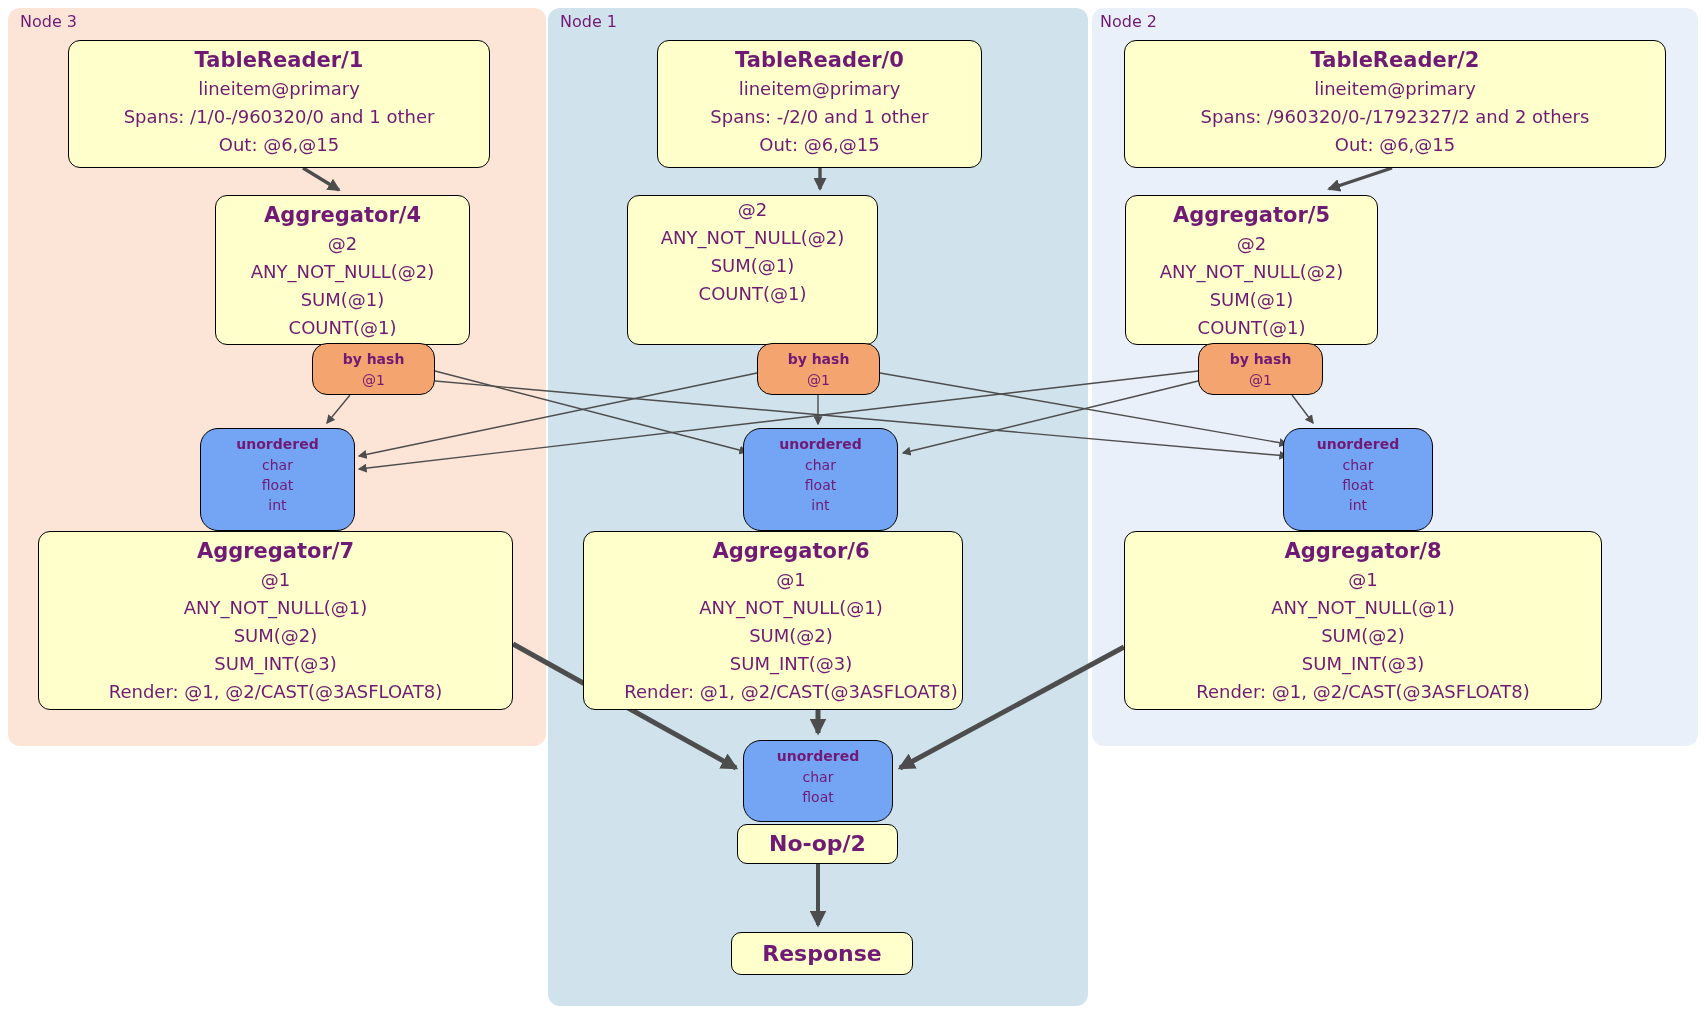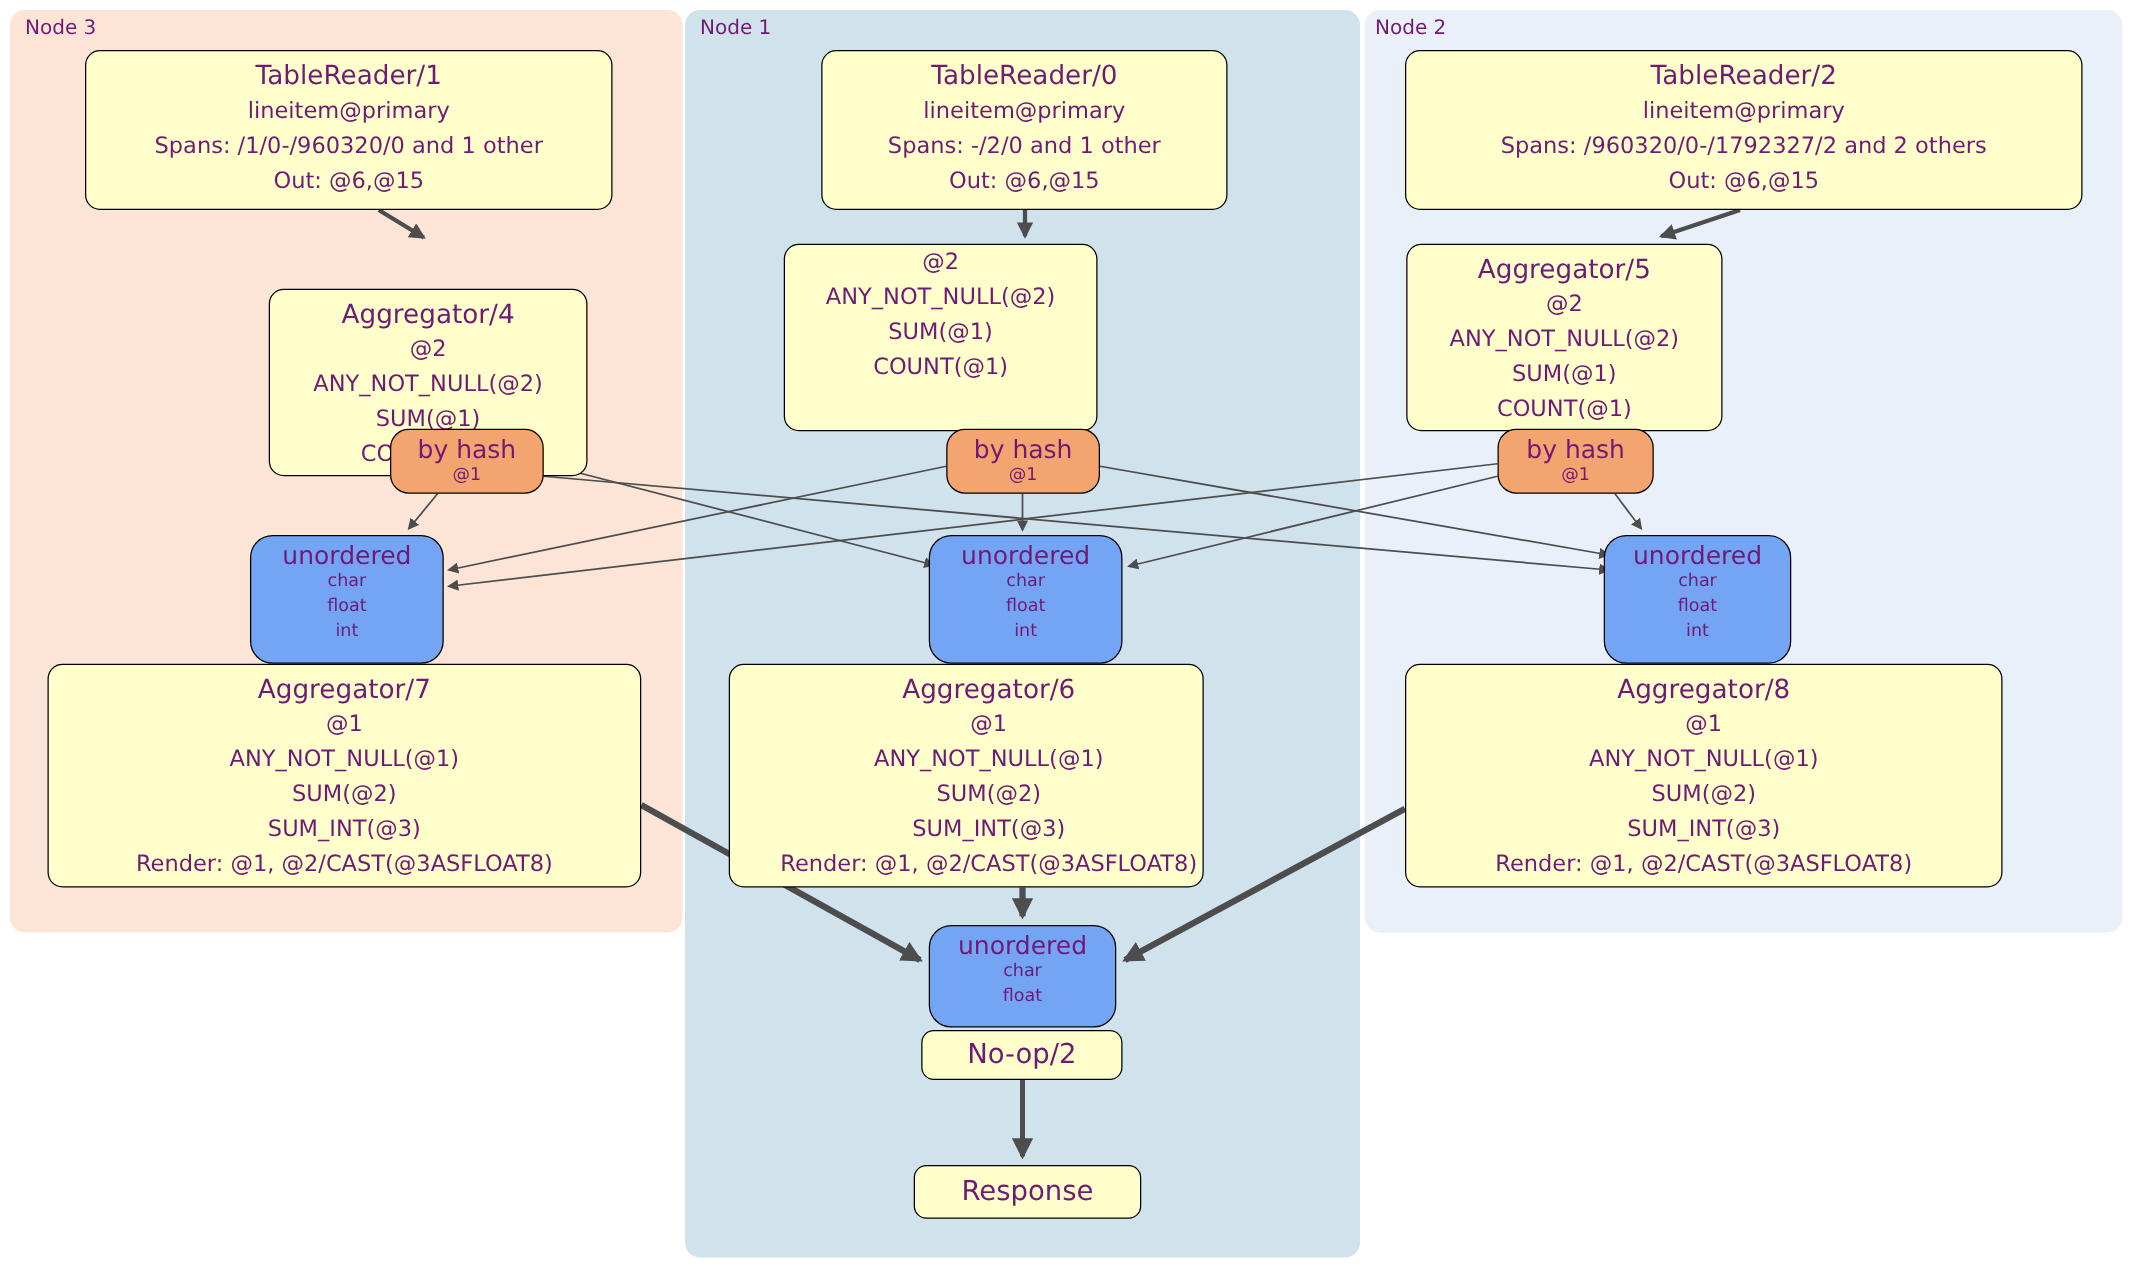--- a/index.html
+++ b/index.html
@@ -7,25 +7,25 @@
     position:relative;width:1706px;height:1016px;overflow:hidden;
     font-family:"DejaVu Sans","Liberation Sans",sans-serif;color:#701a75;border-radius:28px;
   }
   .panel{position:absolute;border-radius:12px;z-index:0;}
   .panel-label{position:absolute;font-size:16px;line-height:20px;z-index:3;}
   .box{
     position:absolute;box-sizing:border-box;background:#ffffcc;
     border:1.6px solid #000;border-radius:12px;text-align:center;z-index:2;
     overflow:hidden;
   }
-  .bt{font-weight:400;font-size:21px;line-height:30px;padding-top:4px;white-space:nowrap;}
+  .bt{font-weight:700;font-size:21px;line-height:30px;padding-top:4px;white-space:nowrap;}
   .bl{font-size:18px;line-height:28px;white-space:nowrap;}
   .router{background:#f4a46e;border-radius:15px;}
   .sync{background:#74a4f4;border-radius:18px;}
-  .router .bt,.sync .bt{font-size:20px;line-height:22px;padding-top:4px;}
+  .router .bt,.sync .bt{font-size:14px;line-height:22px;padding-top:4px;}
   .router .bl,.sync .bl{font-size:14px;line-height:20px;}
   .term{display:flex;align-items:center;justify-content:center;border-radius:10px;}
   .term .bt{padding:0;font-size:22px;line-height:22px;}
   #edges{position:absolute;left:0;top:0;z-index:1;}
 </style>
 </head>
 <body>
 
 <div id="stage">
 
@@ -69,21 +69,21 @@
     <line x1="1124" y1="647" x2="900" y2="768" stroke="#4d4d4d" stroke-width="5" marker-end="url(#ah-big)"></line>
     <line x1="818" y1="864" x2="818" y2="925" stroke="#4d4d4d" stroke-width="4" marker-end="url(#ah-big)"></line>
   </svg>
 
   <div class="box" style="left:68px;top:40px;width:422px;height:128px;">
     <div class="bt">TableReader/1</div>
     <div class="bl">lineitem@primary</div>
     <div class="bl">Spans: /1/0-/960320/0 and 1 other</div>
     <div class="bl">Out: @6,@15</div>
   </div>
-  <div class="box" style="left:215px;top:195px;width:255px;height:150px;margin-top:36px;">
+  <div class="box" style="left:215px;top:195px;width:255px;height:150px;">
     <div class="bt">Aggregator/4</div>
     <div class="bl">@2</div>
     <div class="bl">ANY_NOT_NULL(@2)</div>
     <div class="bl">SUM(@1)</div>
     <div class="bl">COUNT(@1)</div>
   </div>
   <div class="box router" style="left:312px;top:343px;width:123px;height:52px;">
     <div class="bt">by hash</div>
     <div class="bl">@1</div>
   </div>

